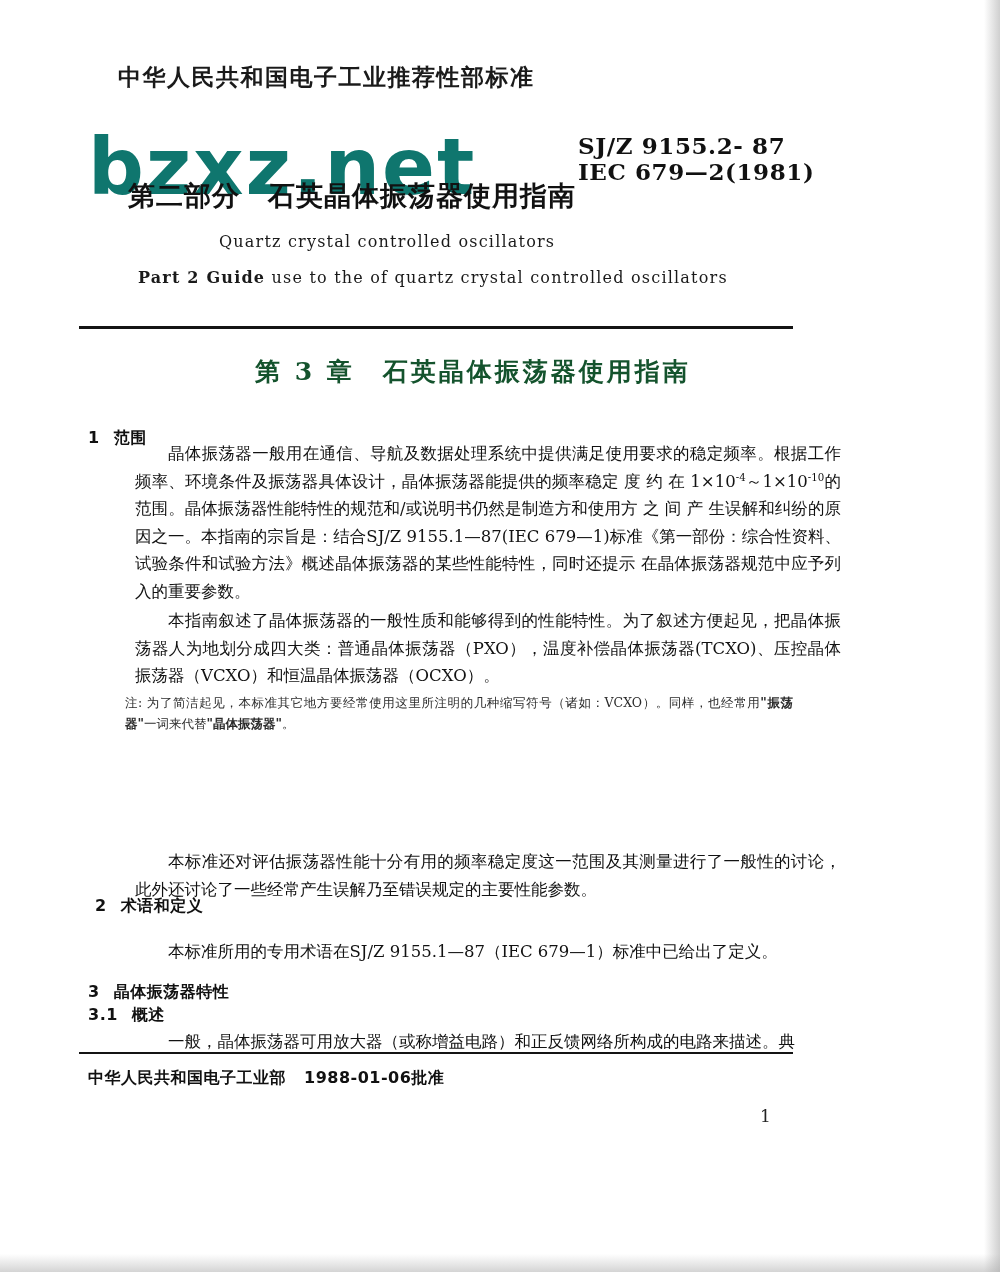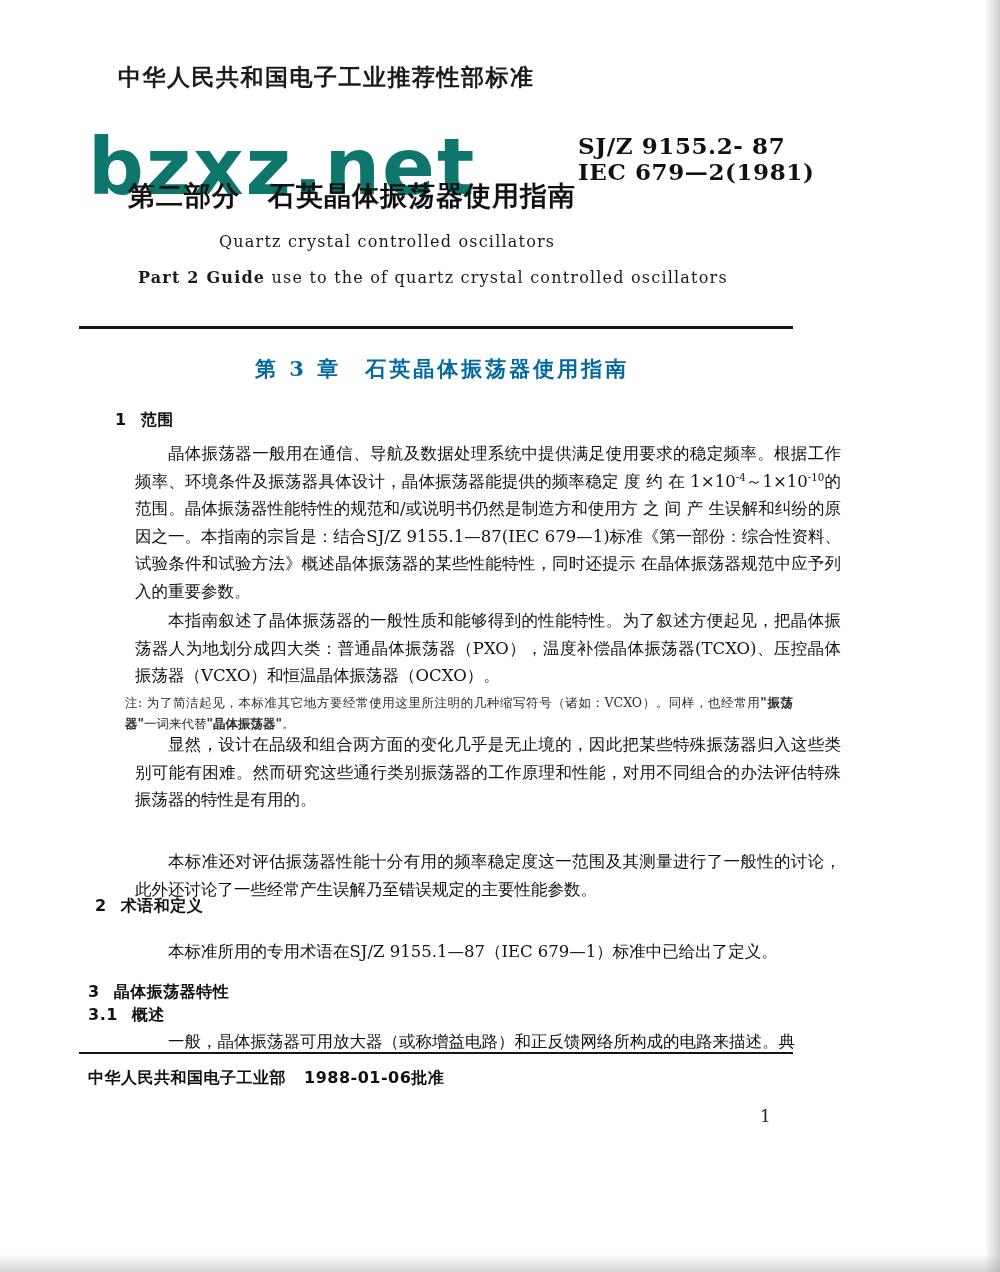--- a/index.html
+++ b/index.html
@@ -136,23 +136,23 @@
   .rule-top    { left: 79px;  top: 326px;  width: 714px; height: 3px; }
   .rule-bottom { left: 79px;  top: 1052px; width: 714px; height: 2px; }
 
   
   .chapter {
     position: absolute;
     left: 255px;
     top: 355px;
     font-family: "DejaVu Serif", "Liberation Serif", serif;
     font-weight: 700;
-    font-size: 21px;
+    font-size: 25px;
     letter-spacing: 3px;
-    color: #0369a1;
+    color: #14532d;
     z-index: 2;
   }
 
   
   .sec-h {
     position: absolute;
     font-family: "DejaVu Sans", sans-serif;
     font-weight: 700;
     font-size: 16px;
     color: #111;
@@ -228,29 +228,28 @@
       <div>IEC 679—2(1981)</div>
     </div>
 
     <div class="title-en-1">Quartz crystal controlled oscillators</div>
     <div class="title-en-2"><span class="bold">Part 2 Guide</span> <span>use to the of quartz crystal controlled oscillators</span></div>
 
     <div class="rule rule-top"></div>
 
     <div class="chapter">第 3 章　石英晶体振荡器使用指南</div>
 
-    <div class="sec-h" style="left:88px; top:410px;margin-left:27px;"><span class="num">1</span><span>范围</span></div>
+    <div class="sec-h" style="left:88px; top:428px;"><span class="num">1</span><span>范围</span></div>
 
     <div class="para indent" style="left:88px; top:440px; width:706px;">晶体振荡器一般用在通信、导航及数据处理系统中提供满足使用要求的稳定频率。根据工作频率、环境条件及振荡器具体设计，晶体振荡器能提供的频率稳定 度 约 在 1×10<sup>-4</sup>～1×10<sup>-10</sup>的范围。晶体振荡器性能特性的规范和/或说明书仍然是制造方和使用方 之 间 产 生误解和纠纷的原因之一。本指南的宗旨是：结合SJ/Z 9155.1—87(IEC 679—1)标准《第一部份：综合性资料、试验条件和试验方法》概述晶体振荡器的某些性能特性，同时还提示 在晶体振荡器规范中应予列入的重要参数。</div>
 
     <div class="para indent" style="left:88px; top:607px; width:706px;">本指南叙述了晶体振荡器的一般性质和能够得到的性能特性。为了叙述方便起见，把晶体振荡器人为地划分成四大类：普通晶体振荡器（PXO），温度补偿晶体振荡器(TCXO)、压控晶体振荡器（VCXO）和恒温晶体振荡器（OCXO）。</div>
 
     <div class="note" style="left:125px; top:692px; width:668px;"><span>注:</span> <span>为了简洁起见，本标准其它地方要经常使用这里所注明的几种缩写符号（诸如：VCXO）。同样，也经常用</span><b>"<span>振荡器</span>"</b><span>一词来代替</span><b>"<span>晶体振荡器</span>"</b><span>。</span></div>
 
-    <div class="para indent" style="left:88px; top:731px; width:706px;">显然，设计在品级和组合两方面的变化几乎是无止境的，因此把某些特殊振荡器归入这些类别可能有困难。然而研究这些通行类别振荡器的工作原理和性能，对用不同组合的办法评估特殊振荡器的特性是有用的。</div>
 
     <div class="para indent" style="left:88px; top:848px; width:706px;">本标准还对评估振荡器性能十分有用的频率稳定度这一范围及其测量进行了一般性的讨论，此外还讨论了一些经常产生误解乃至错误规定的主要性能参数。</div>
 
     <div class="sec-h" style="left:95px; top:896px;"><span class="num">2</span><span>术语和定义</span></div>
 
     <div class="para indent" style="left:88px; top:938px; width:706px;">本标准所用的专用术语在SJ/Z 9155.1—87（IEC 679—1）标准中已给出了定义。</div>
 
     <div class="sec-h" style="left:88px; top:975px;margin-top:7px;"><span class="num">3</span><span>晶体振荡器特性</span></div>
 
     <div class="sec-h" style="left:88px; top:1005px;"><span class="num">3.1</span><span>概述</span></div>

